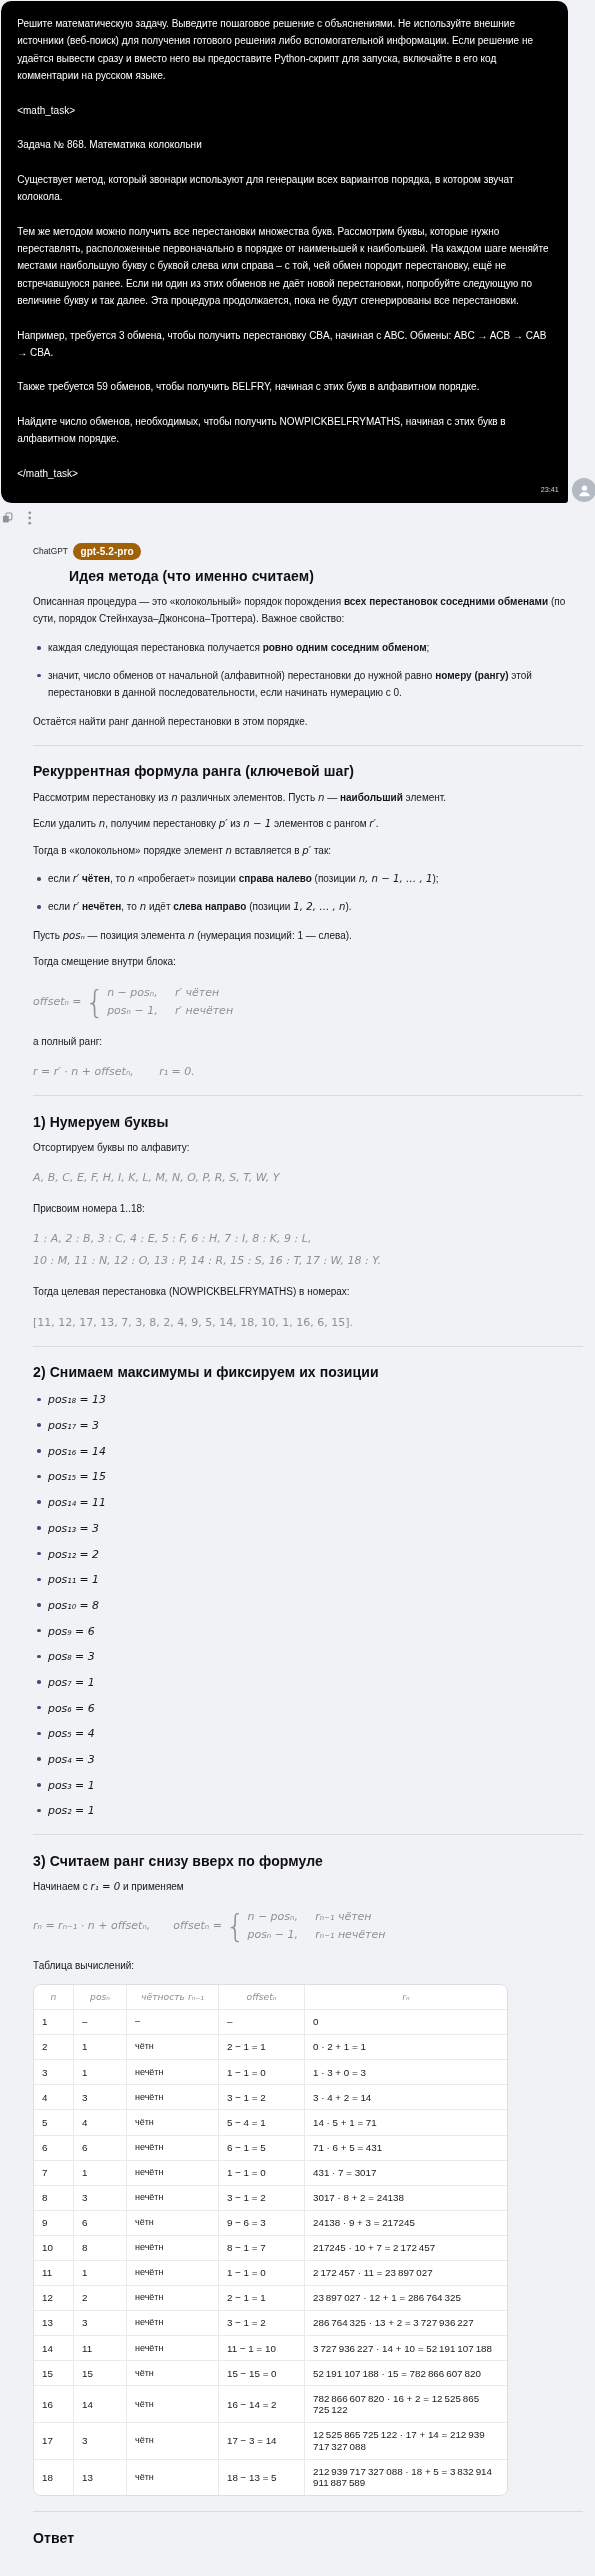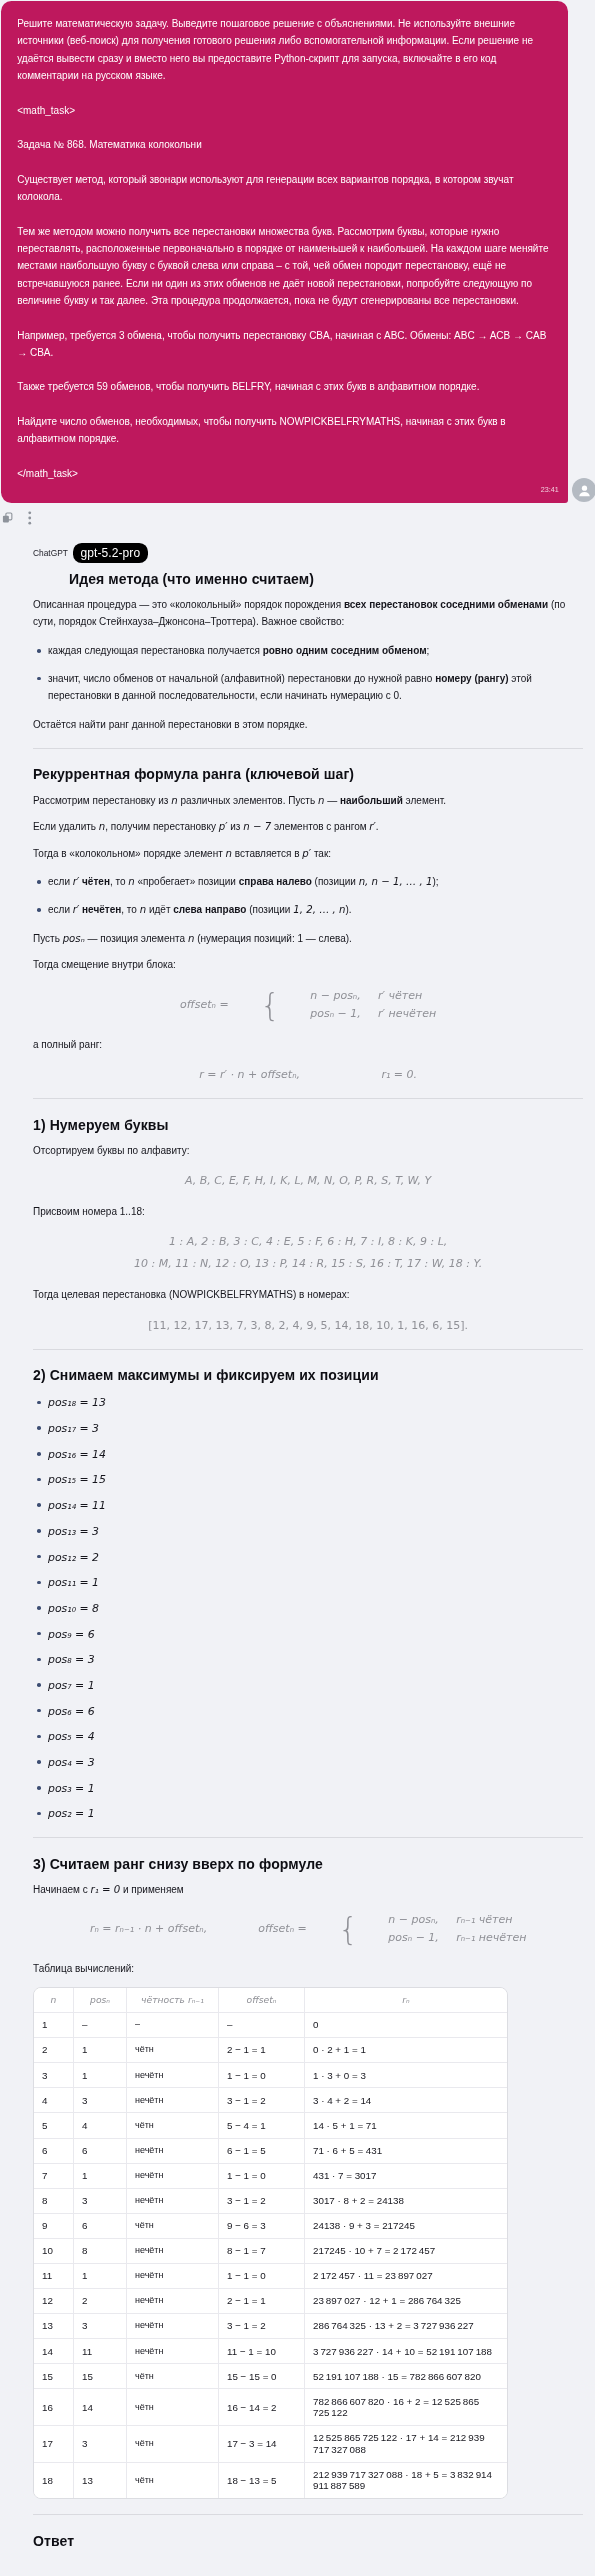--- a/index.html
+++ b/index.html
@@ -9,21 +9,21 @@
     font-family:"Liberation Sans",sans-serif;
     color:#15151c;
     -webkit-font-smoothing:antialiased;
   }
   .chat{padding:0 0 8px 0;}
 
   
   .user-row{position:relative;padding-right:28px;}
   .user-bubble{
     margin:1.2px 0 0 1.2px;
-    background:#be185d;
+    background:#000000;
     color:#fff;
     border-radius:10.4px 10.4px 2.9px 10.4px;
     padding:14px 15px 21px 16px;
     font-size:10px;
     line-height:17.3px;
     position:relative;
   }
   .user-bubble p{margin:0 0 17.3px 0;}
   .user-bubble p:last-of-type{margin-bottom:0;}
   .bubble-time{
@@ -40,43 +40,42 @@
     display:flex;align-items:center;gap:15px;
     padding:5.2px 0 0 2.3px;color:#8e939b;height:19.6px;
   }
   .icon-btn{display:inline-flex;align-items:center;justify-content:center;cursor:pointer;background:none;border:none;color:#8e939b;padding:0;}
 
   
   .assistant{position:relative;padding:15px 12.7px 2.3px 33px;}
   .ai-header{display:flex;align-items:center;gap:5px;margin:0 0 2.3px 0;}
   .ai-name{font-size:8.4px;color:#1c1c24;}
   .ai-badge{
-    background:#000000;color:#fff;font-size:12px;
-    padding:2.9px 7.5px;border-radius:8.7px;letter-spacing:0.1px;
+    background:#a16207;color:#fff;font-size:10px;
+    padding:2.9px 7.5px;border-radius:8.7px;letter-spacing:0.1px;font-weight:bold;
   }
   .assistant h2{font-size:14px;font-weight:700;color:#0e0e14;margin:17.3px 0 4.6px 0;letter-spacing:0.1px;}
   .assistant h2.first{margin-top:8px;padding-left:36px;}
   .assistant p{font-size:10px;line-height:17.3px;margin:9.2px 0;}
   .run-b{font-weight:700;}
   .run-m,.run-i{font-style:italic;font-family:"DejaVu Sans",sans-serif;font-size:1.02em;}
   .assistant hr{border:none;border-top:0.6px solid #d9dadf;margin:15px 0;}
   ul.bullets{list-style:none;margin:11.5px 0;padding:0;}
   ul.bullets li{position:relative;padding-left:15px;margin:10.4px 0;font-size:10px;line-height:17.3px;}
   ul.bullets li::before{
     content:"";position:absolute;left:4px;top:7px;width:3.5px;height:3.5px;
     border-radius:50%;background:#3d4e73;
   }
   ul.pos-list li{margin:8.7px 0;font-size:10.7px;line-height:16px;}
   ul.pos-list li::before{top:6.3px;}
 
   .math-center{
-    display:flex;justify-content:center;align-items:center;
+    display:flex;justify-content:flex-start;align-items:center;
     color:#8f9096;margin:14px 0;font-size:11px;line-height:16px;
     font-family:"DejaVu Sans",sans-serif;
-    gap:28px;
   }
   .math-it{font-style:italic;}
   .math-gap{display:inline-block;width:25.4px;}
   .cases-brace{
     font-size:31px;font-weight:100;line-height:.9;margin:0 2.3px 0 3.5px;
     transform:scaleY(1.05);font-family:"DejaVu Sans",sans-serif;
   }
   .cases{display:grid;grid-template-columns:auto auto;column-gap:17.3px;row-gap:2.3px;text-align:left;}
   .cases span{font-style:italic;}
   .f-pre{margin-right:23px;}
@@ -158,21 +157,21 @@
     <ul class="bullets">
         <li><span>каждая следующая перестановка получается </span><span class="run-b">ровно одним соседним обменом</span><span>;</span></li>
         <li><span>значит, число обменов от начальной (алфавитной) перестановки до нужной равно </span><span class="run-b">номеру (рангу)</span><span> этой перестановки в данной последовательности, если начинать нумерацию с 0.</span></li>
       </ul>
     <p><span>Остаётся найти ранг данной перестановки в этом порядке.</span></p>
 
     <hr>
 
     <h2>Рекуррентная формула ранга (ключевой шаг)</h2>
     <p><span>Рассмотрим перестановку из </span><span class="run-m">n</span><span> различных элементов. Пусть </span><span class="run-m">n</span><span> — </span><span class="run-b">наибольший</span><span> элемент.</span></p>
-    <p><span>Если удалить </span><span class="run-m">n</span><span>, получим перестановку </span><span class="run-m">p′</span><span> из </span><span class="run-m">n − 7</span><span> элементов с рангом </span><span class="run-m">r′</span><span>.</span></p>
+    <p><span>Если удалить </span><span class="run-m">n</span><span>, получим перестановку </span><span class="run-m">p′</span><span> из </span><span class="run-m">n − 1</span><span> элементов с рангом </span><span class="run-m">r′</span><span>.</span></p>
     <p><span>Тогда в «колокольном» порядке элемент </span><span class="run-m">n</span><span> вставляется в </span><span class="run-m">p′</span><span> так:</span></p>
     <ul class="bullets">
         <li><span>если </span><span class="run-m">r′</span><span class="run-b"> чётен</span><span>, то </span><span class="run-m">n</span><span> «пробегает» позиции </span><span class="run-b">справа налево</span><span> (позиции </span><span class="run-m">n, n − 1, … , 1</span><span>);</span></li>
         <li><span>если </span><span class="run-m">r′</span><span class="run-b"> нечётен</span><span>, то </span><span class="run-m">n</span><span> идёт </span><span class="run-b">слева направо</span><span> (позиции </span><span class="run-m">1, 2, … , n</span><span>).</span></li>
       </ul>
     <p><span>Пусть </span><span class="run-m">posₙ</span><span> — позиция элемента </span><span class="run-m">n</span><span> (нумерация позиций: 1 — слева).</span></p>
     <p><span>Тогда смещение внутри блока:</span></p>
 
     <div class="math-center">
       <span class="math-it">offsetₙ = </span>

